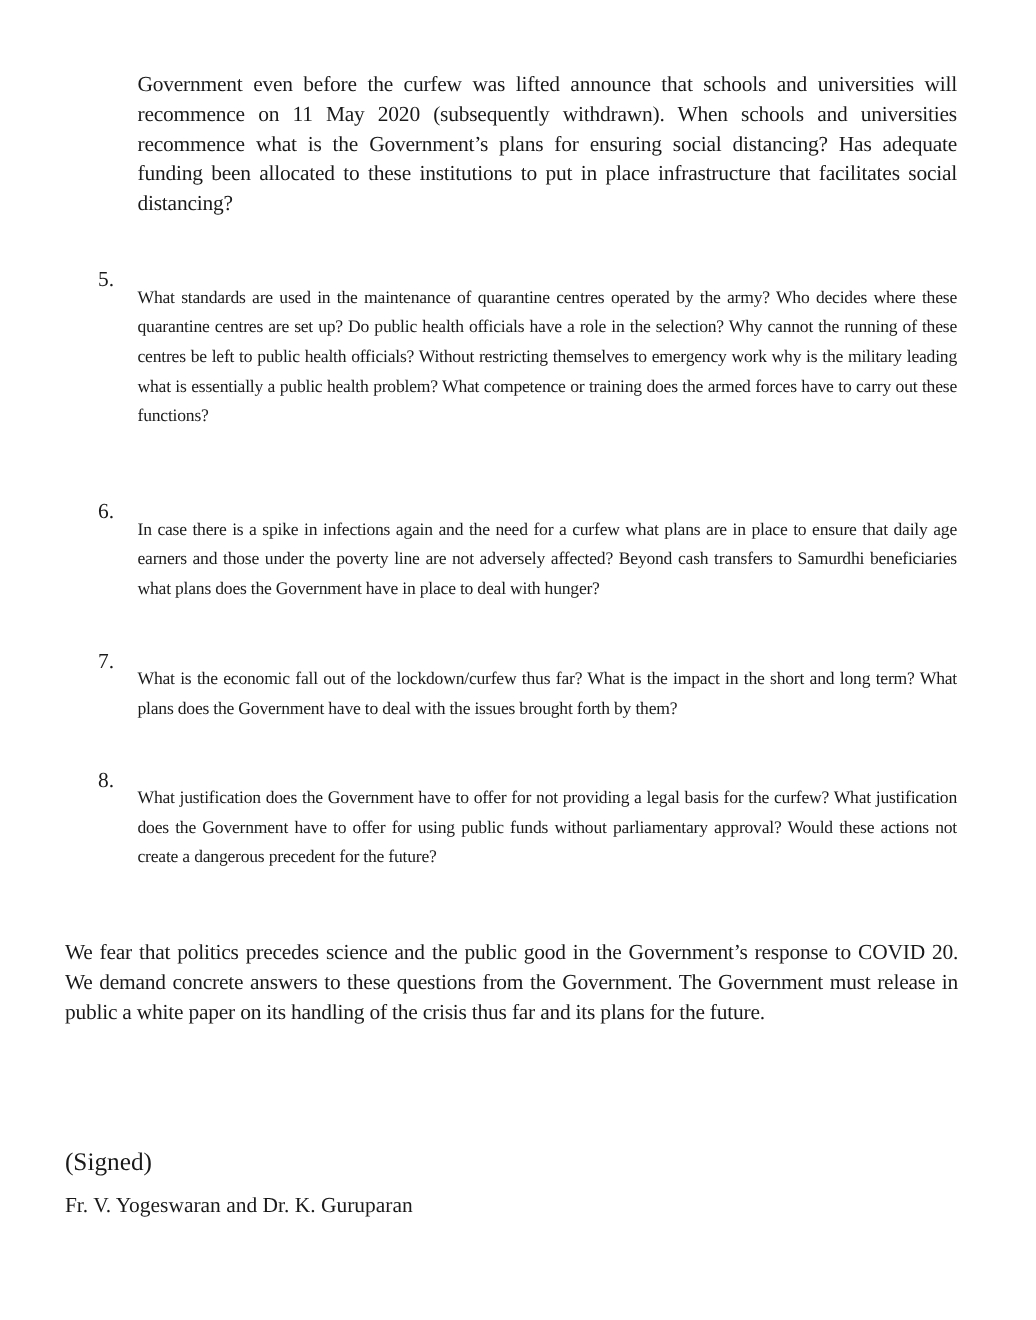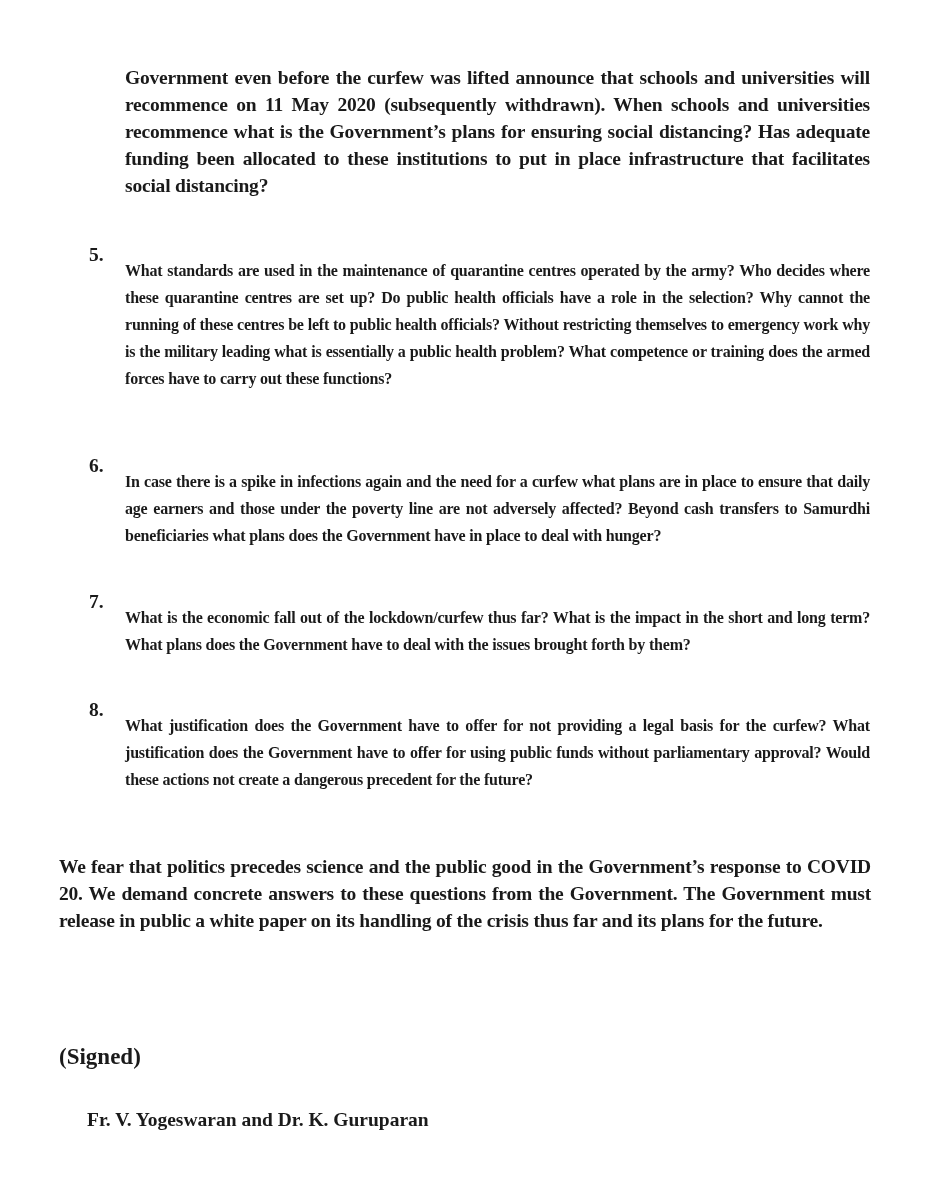--- a/index.html
+++ b/index.html
@@ -11,21 +11,21 @@
     width: 942px;
     height: 1200px;
     position: relative;
     overflow: hidden;
     font-family: "Liberation Serif", "DejaVu Serif", serif;
     color: #1a1a1a;
   }
   .page {
     position: absolute;
     left: 0; top: 0;
-    width: 942px; height: 912px; font-weight: bold;
+    width: 942px; height: 912px;
   }
   .para {
     position: absolute;
     font-size: 19.5px;
     line-height: 27px;
     text-align: justify;
     text-align-last: left;
     transform-origin: left top;
     letter-spacing: -0.2px;
   }
@@ -65,24 +65,23 @@
   .signed {
     position: absolute;
     left: 59px;
     top: 1043px;
     font-size: 23px;
     line-height: 27px;
   }
   .sig-name {
     position: absolute;
     left: 59px;
-    top: 1106px;
+    top: 1083px;
     font-size: 19.5px;
     line-height: 27px;
-    margin-left: 28px;
   }
   .sig-title {
     position: absolute;
     left: 59px;
     top: 1110px;
     font-size: 19.5px;
     line-height: 27px;
   }
 </style>
 </head>

